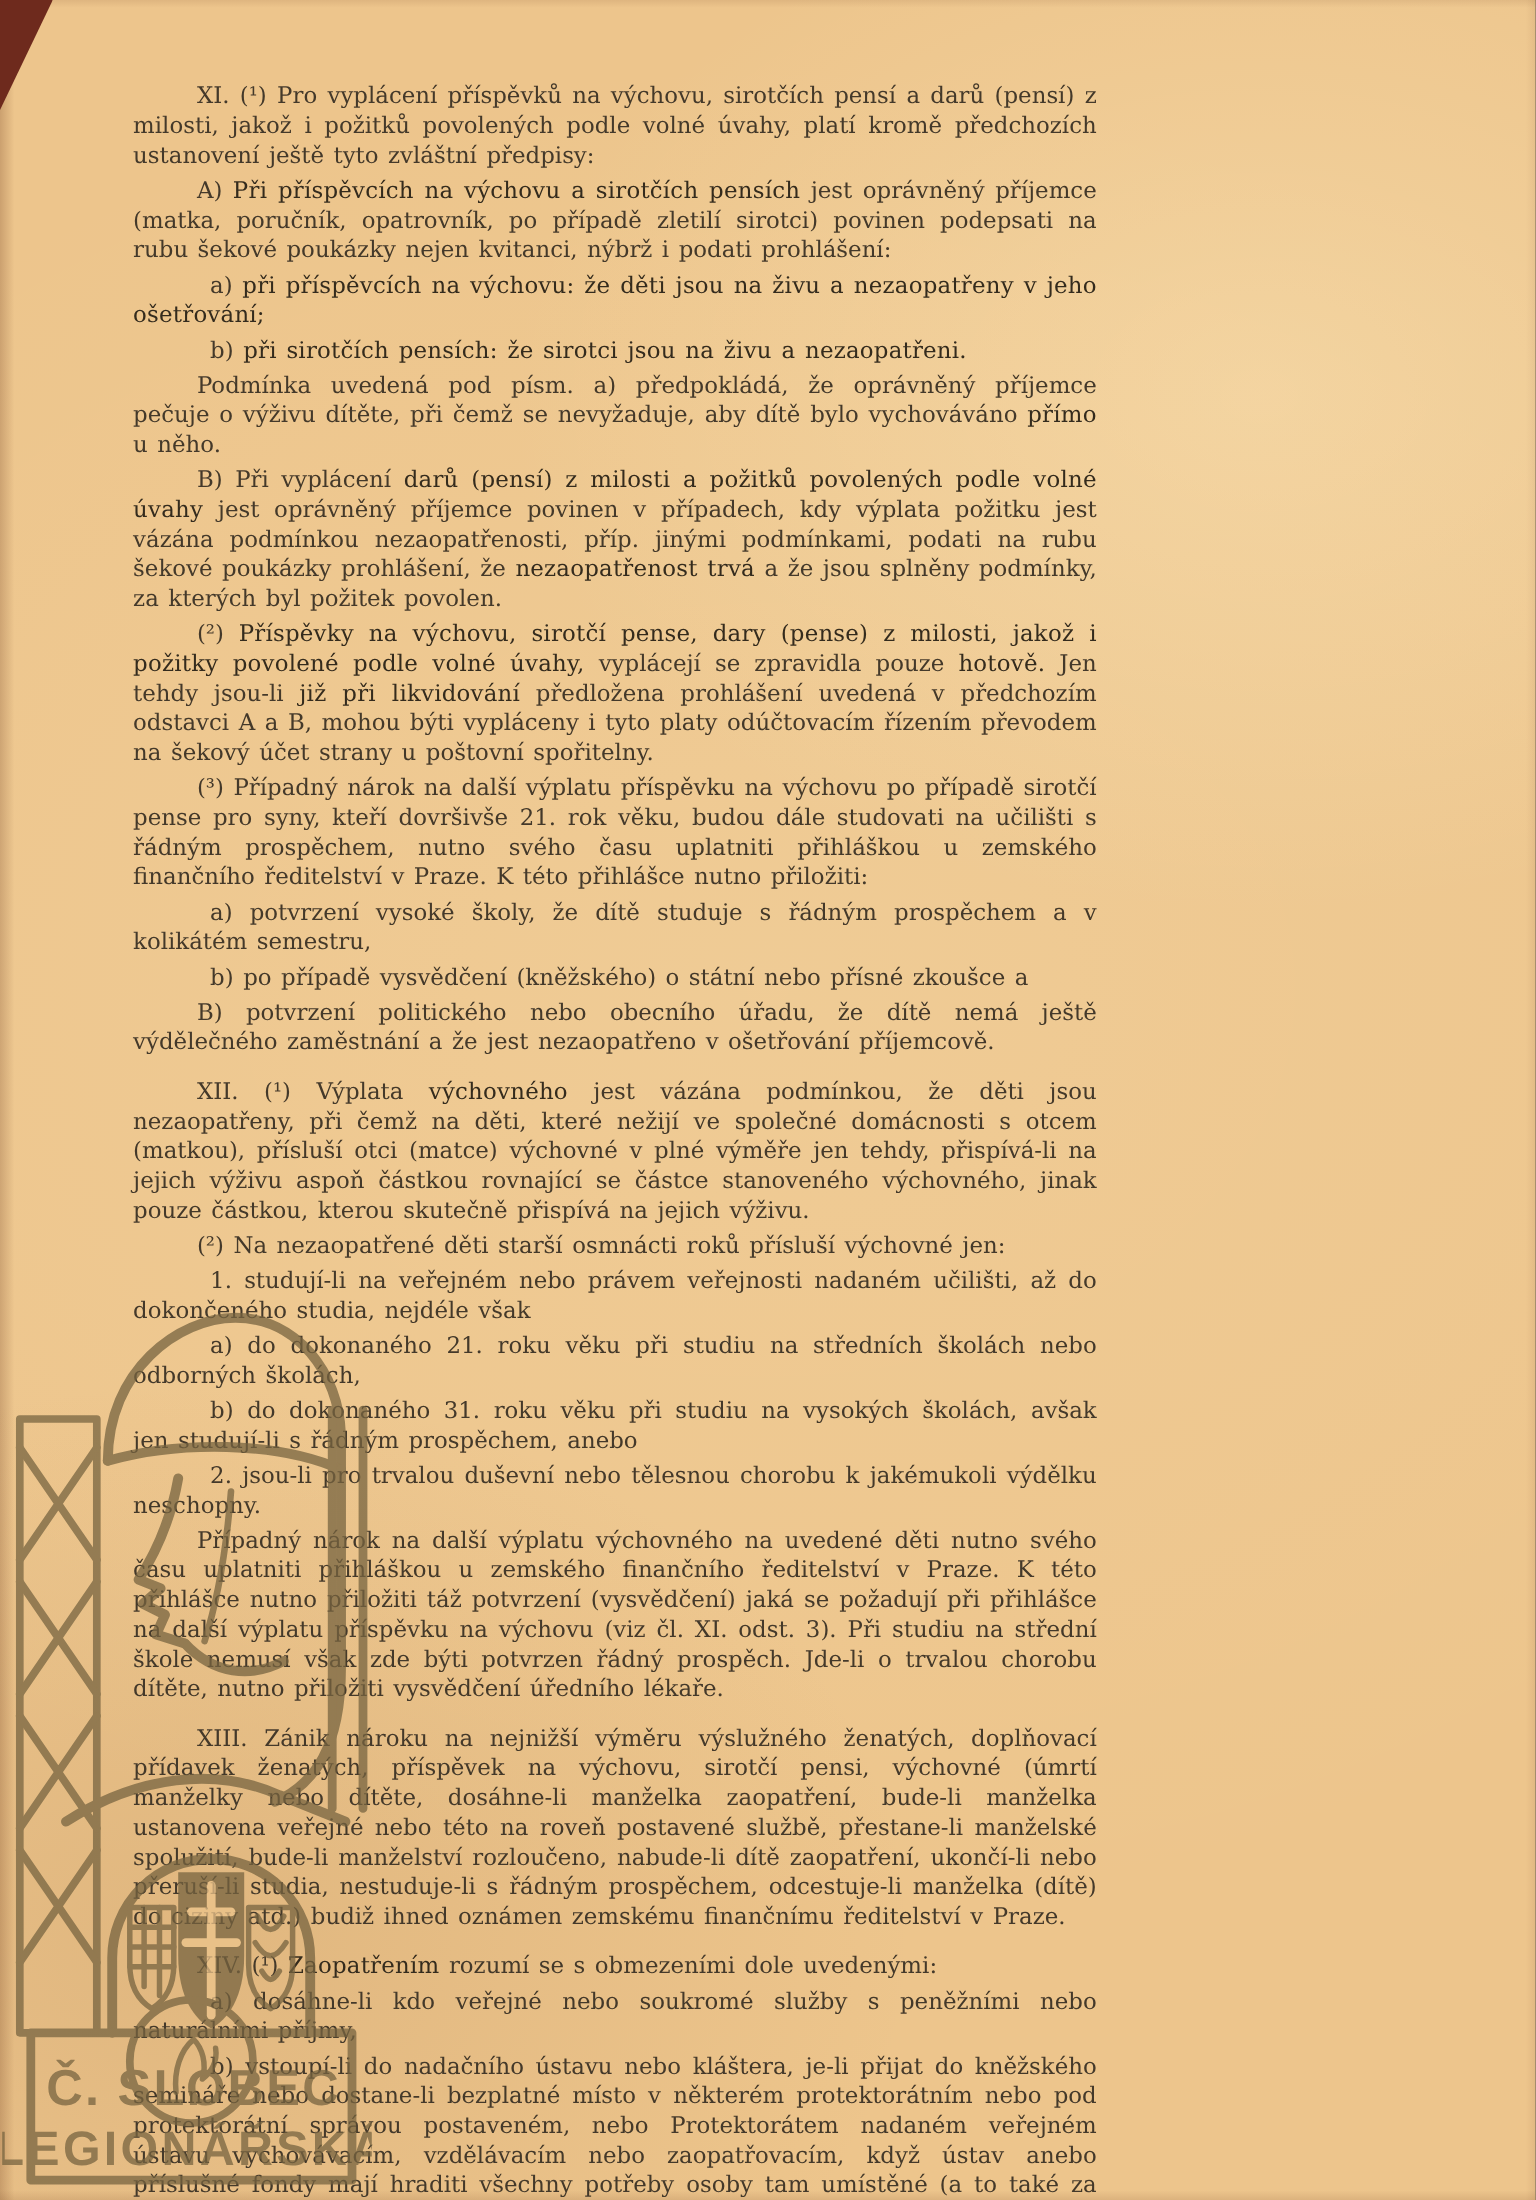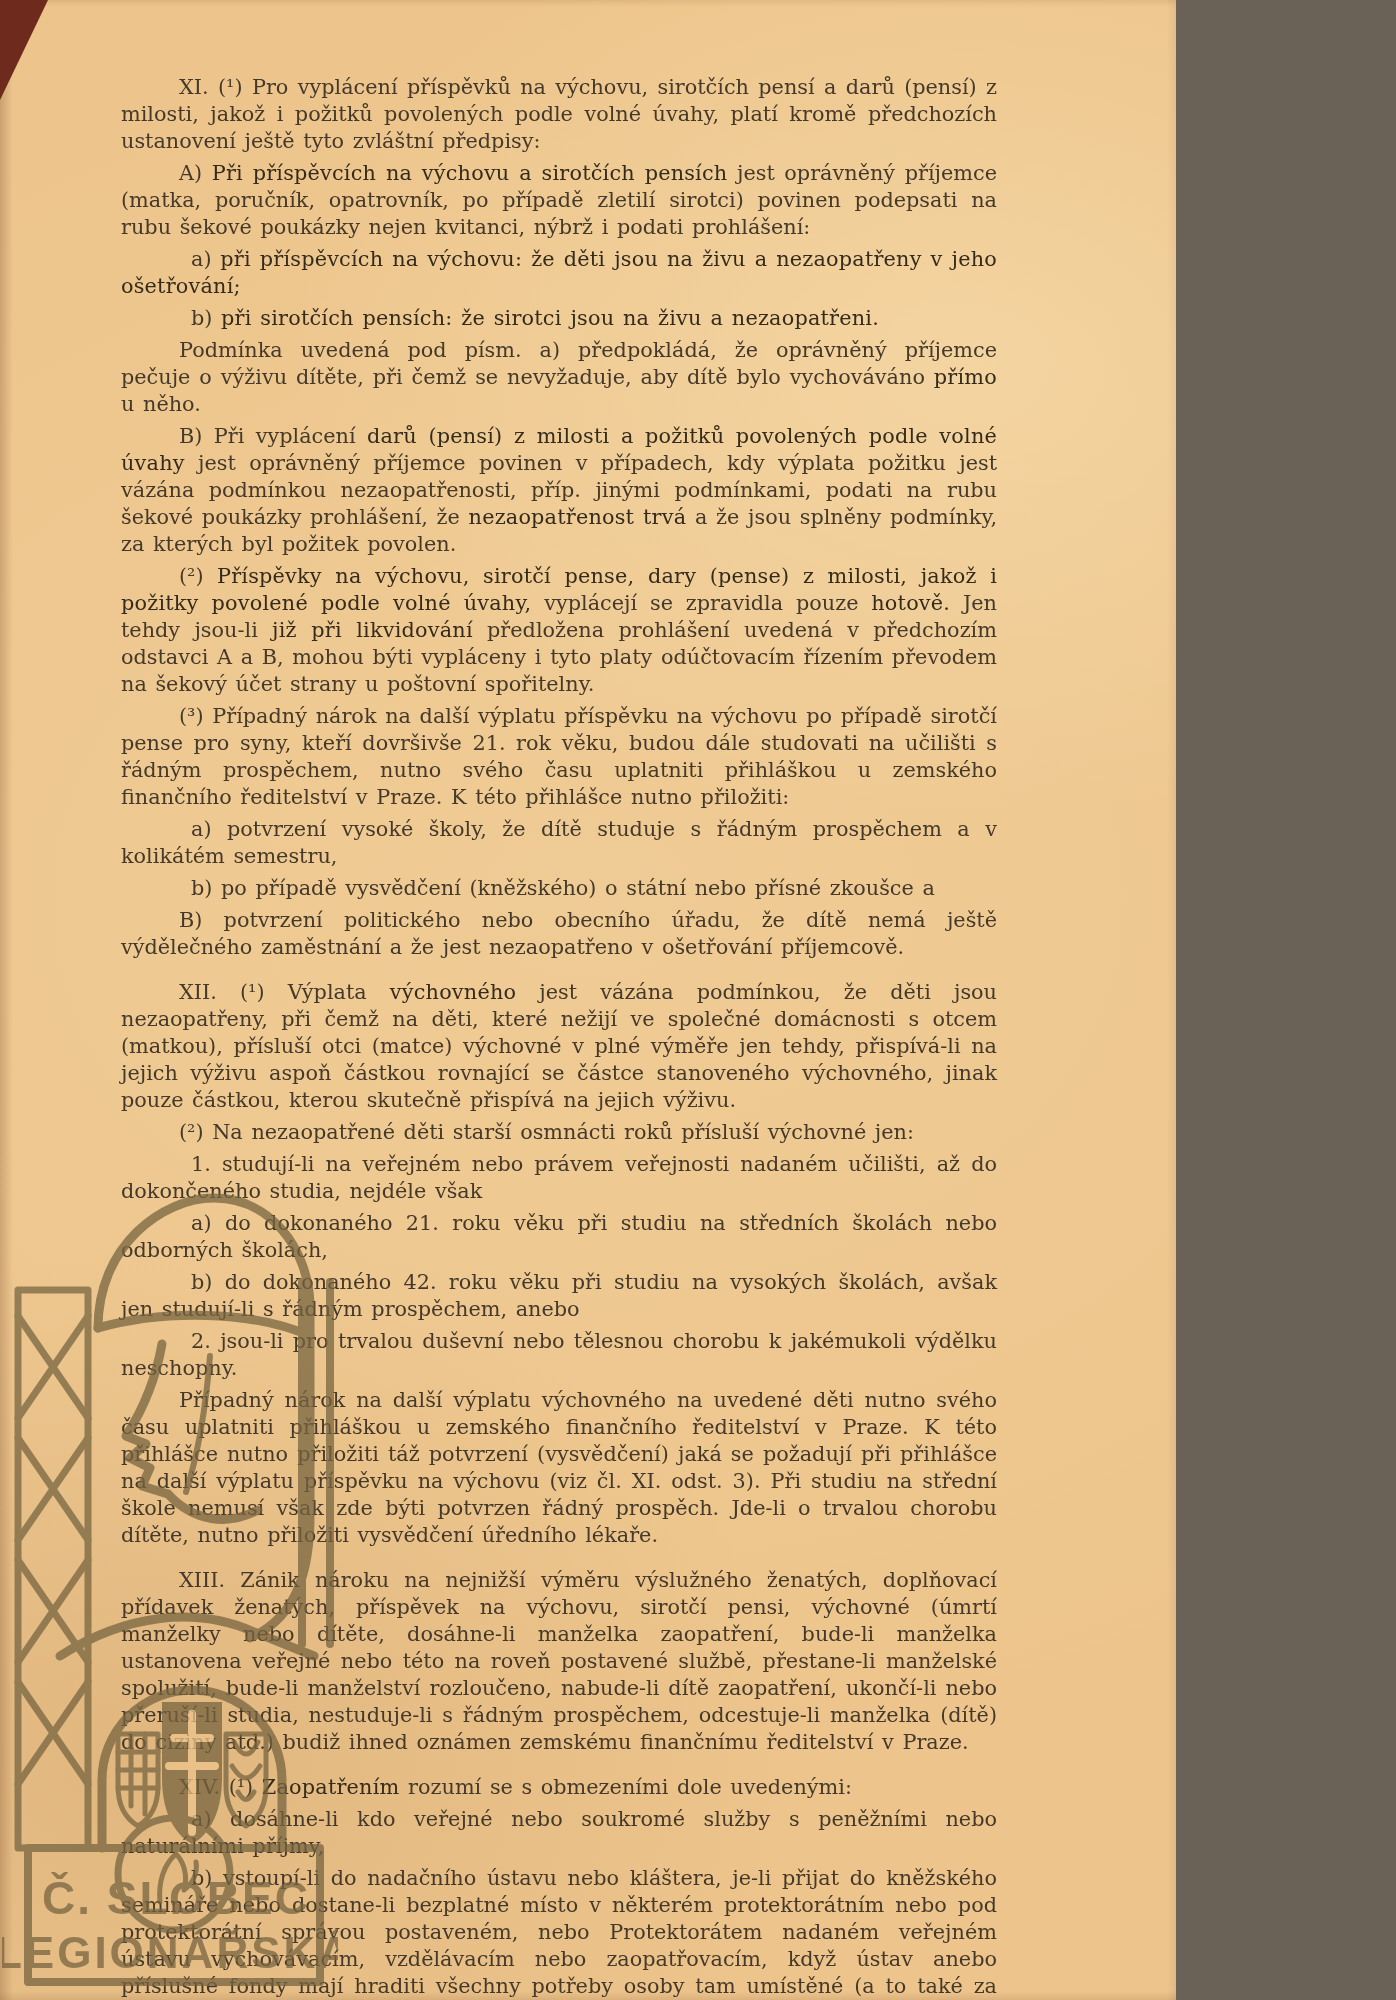--- a/index.html
+++ b/index.html
@@ -1,17 +1,17 @@
 <!DOCTYPE html>
 <html><head>
 <meta charset="utf-8">
 <style>
   html,body{margin:0;padding:0;background:#6b6257;}
   .page{
-    position:relative;width:1176px;height:2000px;overflow:hidden;
+    position:relative;width:1396px;height:2000px;overflow:hidden;
     background-color:#edc58c;
     background-image:
       radial-gradient(1100px 760px at 82% 18%, rgba(255,238,196,.34), transparent 62%),
       radial-gradient(950px 720px at 12% 88%, rgba(158,108,58,.16), transparent 70%),
       radial-gradient(1500px 1100px at 50% 45%, rgba(255,242,205,.14), transparent 78%),
       linear-gradient(90deg, rgba(116,66,36,.28) 0, rgba(116,66,36,0) 13px),
       linear-gradient(270deg, rgba(116,66,36,.10) 0, transparent 9px),
       linear-gradient(180deg, rgba(116,66,36,.12) 0, transparent 7px),
       linear-gradient(0deg, rgba(116,66,36,.14) 0, transparent 9px);
     font-family:"DejaVu Serif", serif;
@@ -58,21 +58,21 @@
       <p class="ind"><span>B) Při vyplácení </span><b>darů (pensí) z milosti a požitků povolených podle volné úvahy</b><span> jest oprávněný příjemce povinen v případech, kdy výplata požitku jest vázána podmínkou nezaopatřenosti, příp. jinými podmínkami, podati na rubu šekové poukázky prohlášení, že </span><b>neza­opatřenost trvá</b><span> a že jsou splněny podmínky, za kterých byl požitek povolen.</span></p>
       <p class="ind"><span>(²) </span><b>Příspěvky na výchovu, sirotčí pense, dary (pense) z milosti, jakož i požitky povolené podle volné úvahy,</b><span> vyplácejí se zpravidla pouze </span><b>hotově.</b><span> Jen tehdy jsou-li </span><b>již při likvidování</b><span> předložena prohlášení uvedená v předchozím odstavci A a B, mohou býti vypláceny i tyto platy odúčtovacím řízením převodem na šekový účet strany u poštovní spořitelny.</span></p>
       <p class="ind"><span>(³) Případný nárok na další výplatu příspěvku na výchovu po případě sirotčí pense pro syny, kteří dovršivše 21. rok věku, budou dále studovati na učilišti s řádným prospěchem, nutno svého času uplatniti přihláškou u zemského finančního ředitelství v Praze. K této přihlášce nutno přiložiti:</span></p>
       <p class="item"><span>a) potvrzení vysoké školy, že dítě studuje s řádným prospěchem a v kolikátém semestru,</span></p>
       <p class="item"><span>b) po případě vysvědčení (kněžského) o státní nebo přísné zkoušce a</span></p>
       <p class="ind"><span>B) potvrzení politického nebo obecního úřadu, že dítě nemá ještě výdělečného zaměstnání a že jest nezaopatřeno v ošetřování příjemcově.</span></p>
       <p class="ind sect"><span>XII. (¹) Výplata </span><b>výchovného</b><span> jest vázána podmínkou, že děti jsou nezaopatřeny, při čemž na děti, které nežijí ve společné domácnosti s otcem (matkou), přísluší otci (matce) výchovné v plné výměře jen tehdy, přispívá-li na jejich výživu aspoň částkou rovnající se částce stanoveného výchovného, jinak pouze částkou, kterou skutečně přispívá na jejich výživu.</span></p>
       <p class="ind"><span>(²) Na nezaopatřené děti starší osmnácti roků přísluší výchovné jen:</span></p>
       <p class="item"><span>1. studují-li na veřejném nebo právem veřejnosti nadaném učilišti, až do dokončeného studia, nejdéle však</span></p>
       <p class="item"><span>a) do dokonaného 21. roku věku při studiu na středních školách nebo odborných školách,</span></p>
-      <p class="item"><span>b) do dokonaného 42. roku věku při studiu na vysokých školách, avšak jen studují-li s řádným prospěchem, anebo</span></p>
+      <p class="item"><span>b) do dokonaného 31. roku věku při studiu na vysokých školách, avšak jen studují-li s řádným prospěchem, anebo</span></p>
       <p class="item"><span>2. jsou-li pro trvalou duševní nebo tělesnou chorobu k jakémukoli výdělku neschopny.</span></p>
       <p class="ind"><span>Případný nárok na další výplatu výchovného na uvedené děti nutno svého času uplatniti přihláškou u zemského finančního ředitelství v Praze. K této přihlášce nutno přiložiti táž potvrzení (vysvědčení) jaká se požadují při přihlášce na další výplatu příspěvku na výchovu (viz čl. XI. odst. 3). Při studiu na střední škole nemusí však zde býti potvrzen řádný prospěch. Jde-li o trvalou chorobu dítěte, nutno přiložiti vysvědčení úředního lékaře.</span></p>
       <p class="ind sect"><span>XIII. Zánik nároku na nejnižší výměru výslužného ženatých, doplňovací přídavek ženatých, příspěvek na výchovu, sirotčí pensi, výchovné (úmrtí manželky nebo dítěte, dosáhne-li manželka zaopatření, bude-li manželka ustanovena veřejné nebo této na roveň postavené službě, přestane-li manželské spolužití, bude-li manželství rozloučeno, nabude-li dítě zaopatření, ukončí-li nebo přeruší-li studia, nestuduje-li s řádným prospěchem, odcestuje-li manželka (dítě) do ciziny atd.) budiž ihned oznámen zemskému finančnímu ředitelství v Praze.</span></p>
       <p class="ind sect"><span>XIV. (¹) </span><b>Zaopatřením</b><span> rozumí se s obmezeními dole uvedenými:</span></p>
       <p class="item"><span>a) dosáhne-li kdo veřejné nebo soukromé služby s peněžními nebo naturálními příjmy,</span></p>
       <p class="item"><span>b) vstoupí-li do nadačního ústavu nebo kláštera, je-li přijat do kněžského semináře nebo dostane-li bezplatné místo v některém protektorátním nebo pod protektorátní správou postaveném, nebo Protektorátem nadaném veřejném ústavu vychovávacím, vzdělávacím nebo zaopatřovacím, když ústav anebo příslušné fondy mají hraditi všechny potřeby osoby tam umístěné (a to také za obvyklých prázdnin),</span></p>
     </div>
 
   <svg class="stamp" viewBox="0 0 336 812" xmlns="http://www.w3.org/2000/svg">
     <g stroke="#776440" fill="none" stroke-linecap="round" stroke-linejoin="round">

